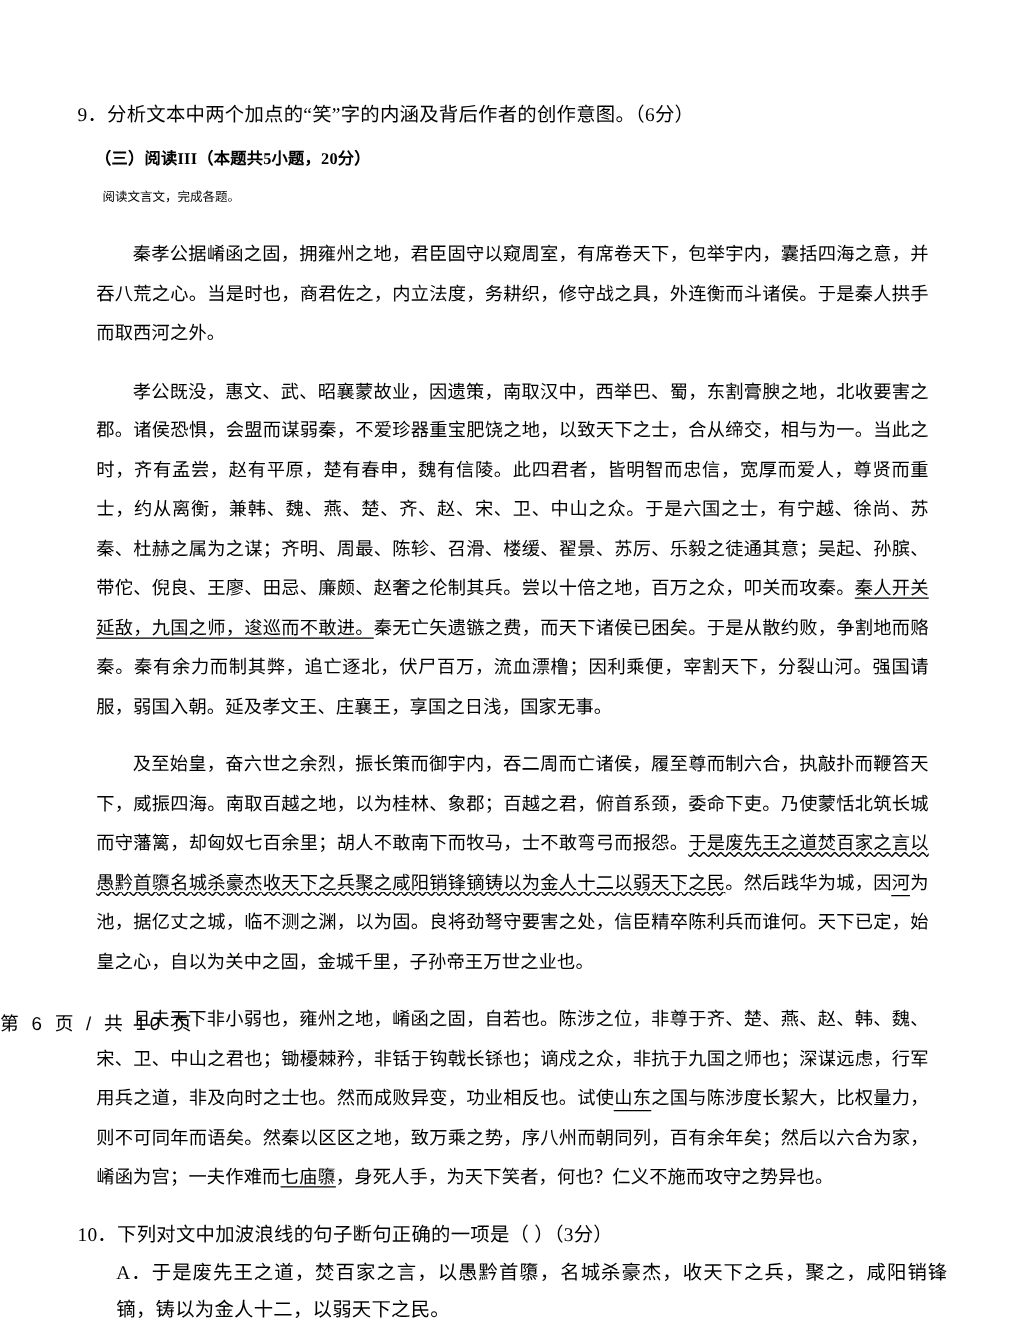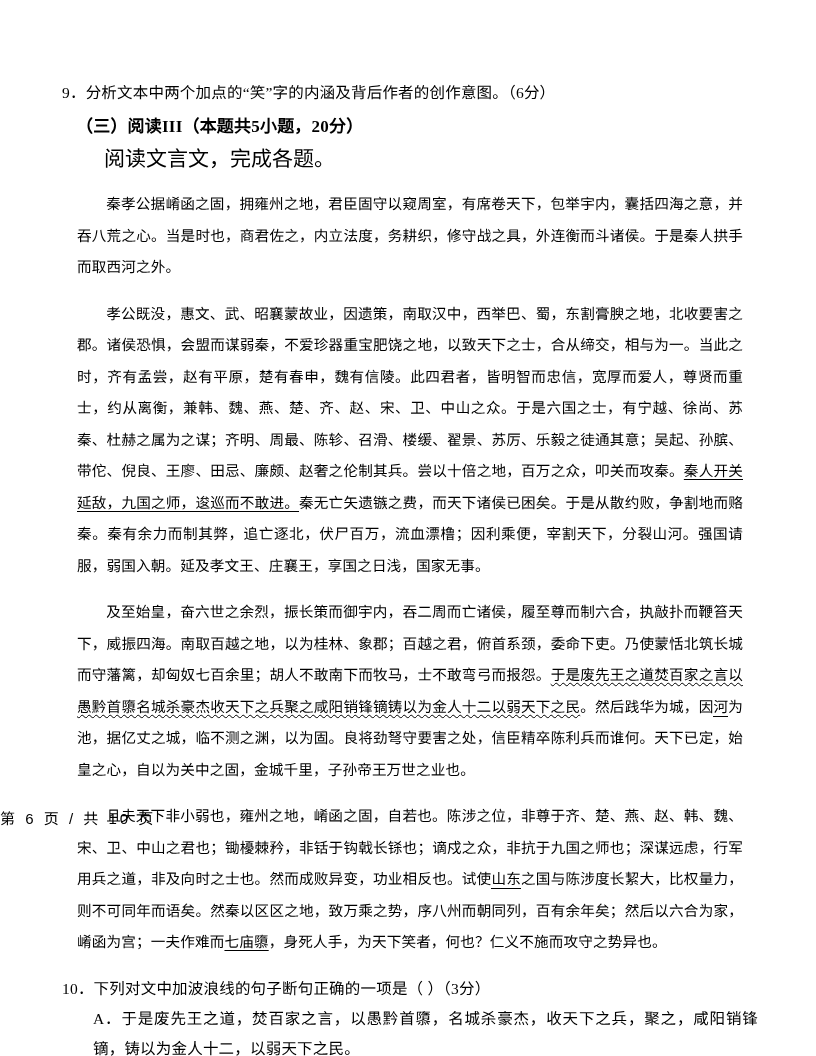--- a/index.html
+++ b/index.html
@@ -28,29 +28,29 @@
   .q-line {
     font-size: 15.5px;
     line-height: 30px;
     letter-spacing: 0.2px;
     margin: 0 0 4px 0;
     text-align: justify;
     text-justify: inter-ideograph;
   }
 
   .section-head {
-    font-size: 17px;
+    font-size: 13px;
     font-weight: bold;
     line-height: 30px;
     margin: 2px 0 2px 14px;
     letter-spacing: 0.2px;
   }
 
   .instruction {
-    font-size: 21px;
+    font-size: 10px;
     line-height: 30px;
     margin: 0 0 2px 0;
     text-indent: 2em;
   }
 
   
   .classic {
     font-family: "Liberation Serif", "DejaVu Serif", serif;
     font-size: 14.6px;
     line-height: 31.5px;

